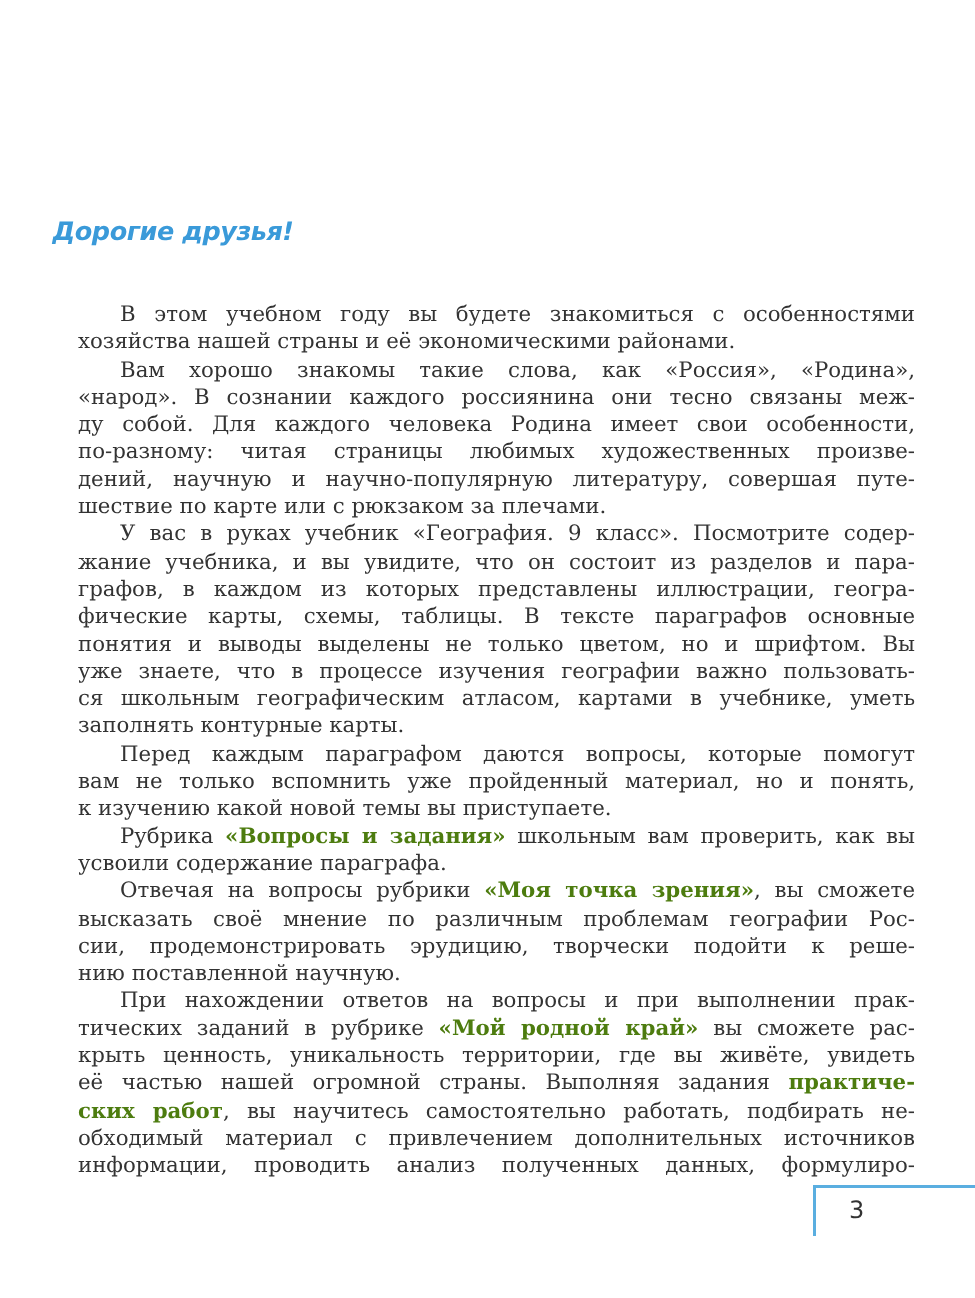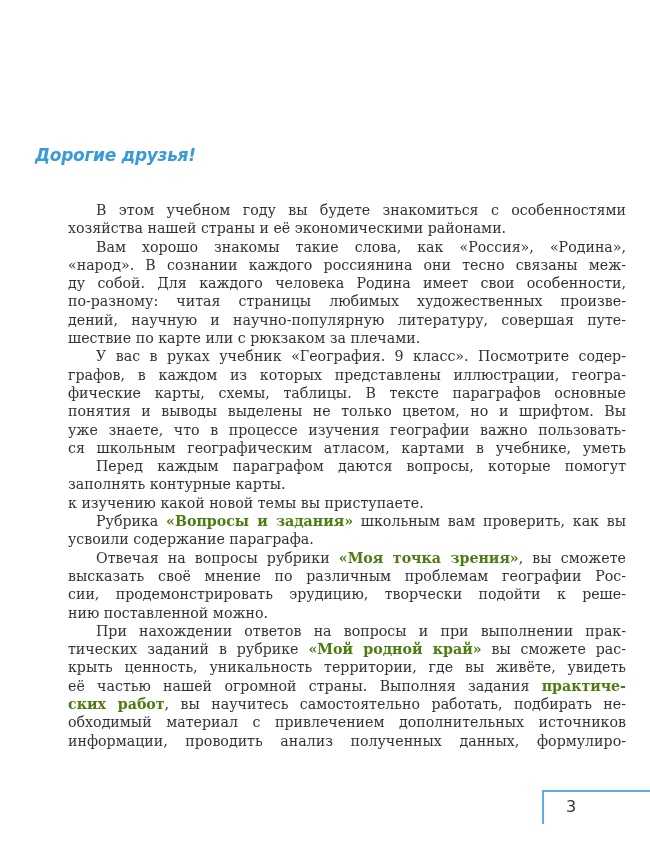--- a/index.html
+++ b/index.html
@@ -6,21 +6,20 @@
   body { width: 650px; height: 865px; position: relative; overflow: hidden; }
   .heading {
     position: absolute; left: 35px; top: 145px;
     font-family: "DejaVu Sans", sans-serif; font-weight: bold; font-style: italic;
     font-size: 17px; color: #3a9ad9; letter-spacing: -0.3px;
   }
   .body-text {
     position: absolute; left: 52px; top: 201px; width: 558px;
     font-family: "DejaVu Serif", serif; font-size: 14.2px; color: #333333;
     line-height: 18.3px;
-    margin-left: 16px;
   }
   .line { white-space: nowrap; text-align: justify; text-align-last: justify; height: 18.3px; }
   .line.last { text-align-last: left; }
   .line.indent { padding-left: 28px; }
   .hl { color: #4d7c0f; font-weight: bold; }
   .page-box {
     position: absolute; left: 542px; top: 790px; width: 108px; height: 34px;
     border-top: 2px solid #5aaee0; border-left: 2px solid #5aaee0; box-sizing: border-box;
   }
   .page-num {
@@ -36,34 +35,36 @@
 <div class="body-text" id="body">
     <div class="line indent">В этом учебном году вы будете знакомиться с особенностями</div>
     <div class="line last">хозяйства нашей страны и её экономическими районами.</div>
     <div class="line indent">Вам хорошо знакомы такие слова, как «Россия», «Родина»,</div>
     <div class="line">«народ». В сознании каждого россиянина они тесно связаны меж-</div>
     <div class="line">ду собой. Для каждого человека Родина имеет свои особенности,</div>
     <div class="line">по-разному: читая страницы любимых художественных произве-</div>
     <div class="line">дений, научную и научно-популярную литературу, совершая путе-</div>
     <div class="line last">шествие по карте или с рюкзаком за плечами.</div>
     <div class="line indent">У вас в руках учебник «География. 9 класс». Посмотрите содер-</div>
+    <div class="line">жание учебника, и вы увидите, что он состоит из разделов и пара-</div>
     <div class="line">графов, в каждом из которых представлены иллюстрации, геогра-</div>
     <div class="line">фические карты, схемы, таблицы. В тексте параграфов основные</div>
     <div class="line">понятия и выводы выделены не только цветом, но и шрифтом. Вы</div>
     <div class="line">уже знаете, что в процессе изучения географии важно пользовать-</div>
     <div class="line">ся школьным географическим атласом, картами в учебнике, уметь</div>
+    <div class="line last">заполнять контурные карты.</div>
     <div class="line indent">Перед каждым параграфом даются вопросы, которые помогут</div>
-    <div class="line last">заполнять контурные карты.</div>
+    <div class="line">вам не только вспомнить уже пройденный материал, но и понять,</div>
     <div class="line last">к изучению какой новой темы вы приступаете.</div>
     <div class="line indent"><span>Рубрика </span><span class="hl">«Вопросы и задания»</span><span> школьным вам проверить, как вы</span></div>
     <div class="line last">усвоили содержание параграфа.</div>
     <div class="line indent"><span>Отвечая на вопросы рубрики </span><span class="hl">«Моя точка зрения»</span><span>, вы сможете</span></div>
     <div class="line">высказать своё мнение по различным проблемам географии Рос-</div>
     <div class="line">сии, продемонстрировать эрудицию, творчески подойти к реше-</div>
-    <div class="line last">нию поставленной можно.</div>
+    <div class="line last">нию поставленной научную.</div>
     <div class="line indent">При нахождении ответов на вопросы и при выполнении прак-</div>
     <div class="line"><span>тических заданий в рубрике </span><span class="hl">«Мой родной край»</span><span> вы сможете рас-</span></div>
     <div class="line">крыть ценность, уникальность территории, где вы живёте, увидеть</div>
     <div class="line"><span>её частью нашей огромной страны. Выполняя задания </span><span class="hl">практиче-</span></div>
     <div class="line"><span class="hl">ских работ</span><span>, вы научитесь самостоятельно работать, подбирать не-</span></div>
     <div class="line">обходимый материал с привлечением дополнительных источников</div>
     <div class="line">информации, проводить анализ полученных данных, формулиро-</div>
   </div>
 
 <div class="page-box">

